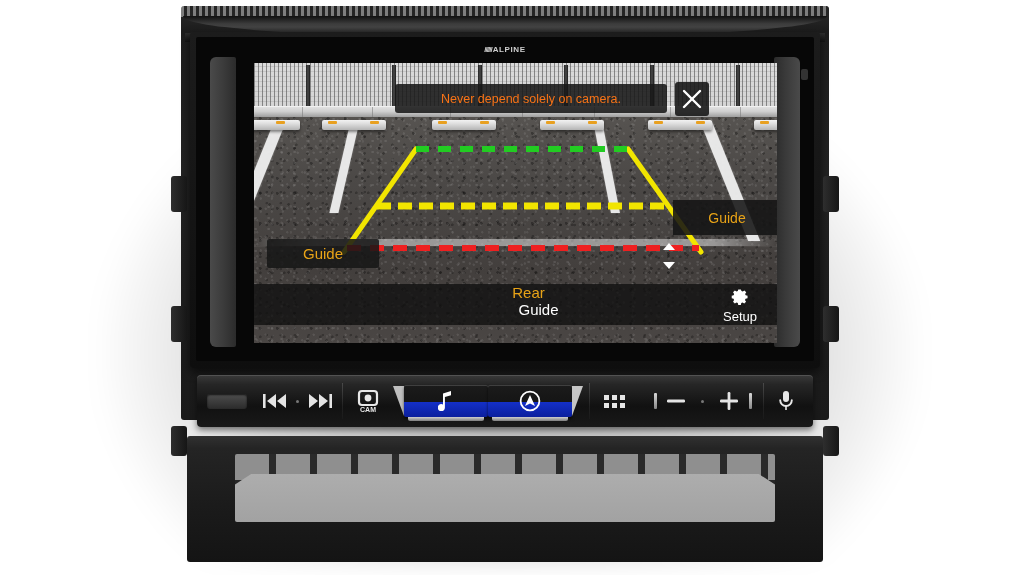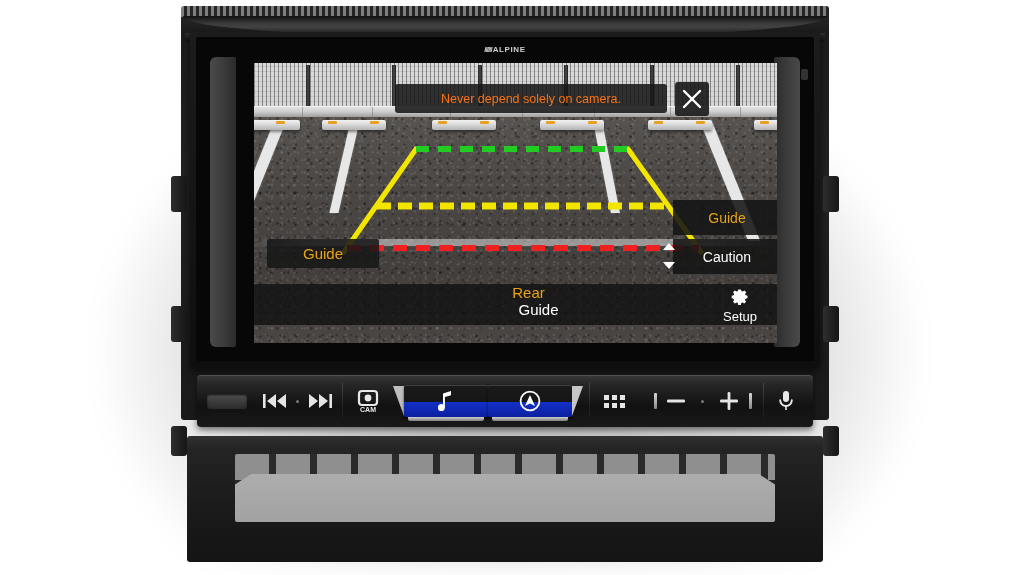--- a/index.html
+++ b/index.html
@@ -362,23 +362,20 @@
             </svg>
           </div>
 
           <div class="camera-chip">
             <span>Guide</span>
           </div>
 
           <div class="menu-item guide">
             <span>Guide</span>
           </div>
-          <div class="menu-item caution">
-            <span>Caution</span>
-          </div>
           <div class="spinner">
             <b class="up"></b>
             <b class="down"></b>
           </div>
 
           <div class="bottom-bar">
             <div class="bb-item rear">Rear</div>
             <div class="bb-item front">Guide</div>
             <div class="setup-btn">
               <svg width="22" height="22" viewBox="0 0 24 24">

